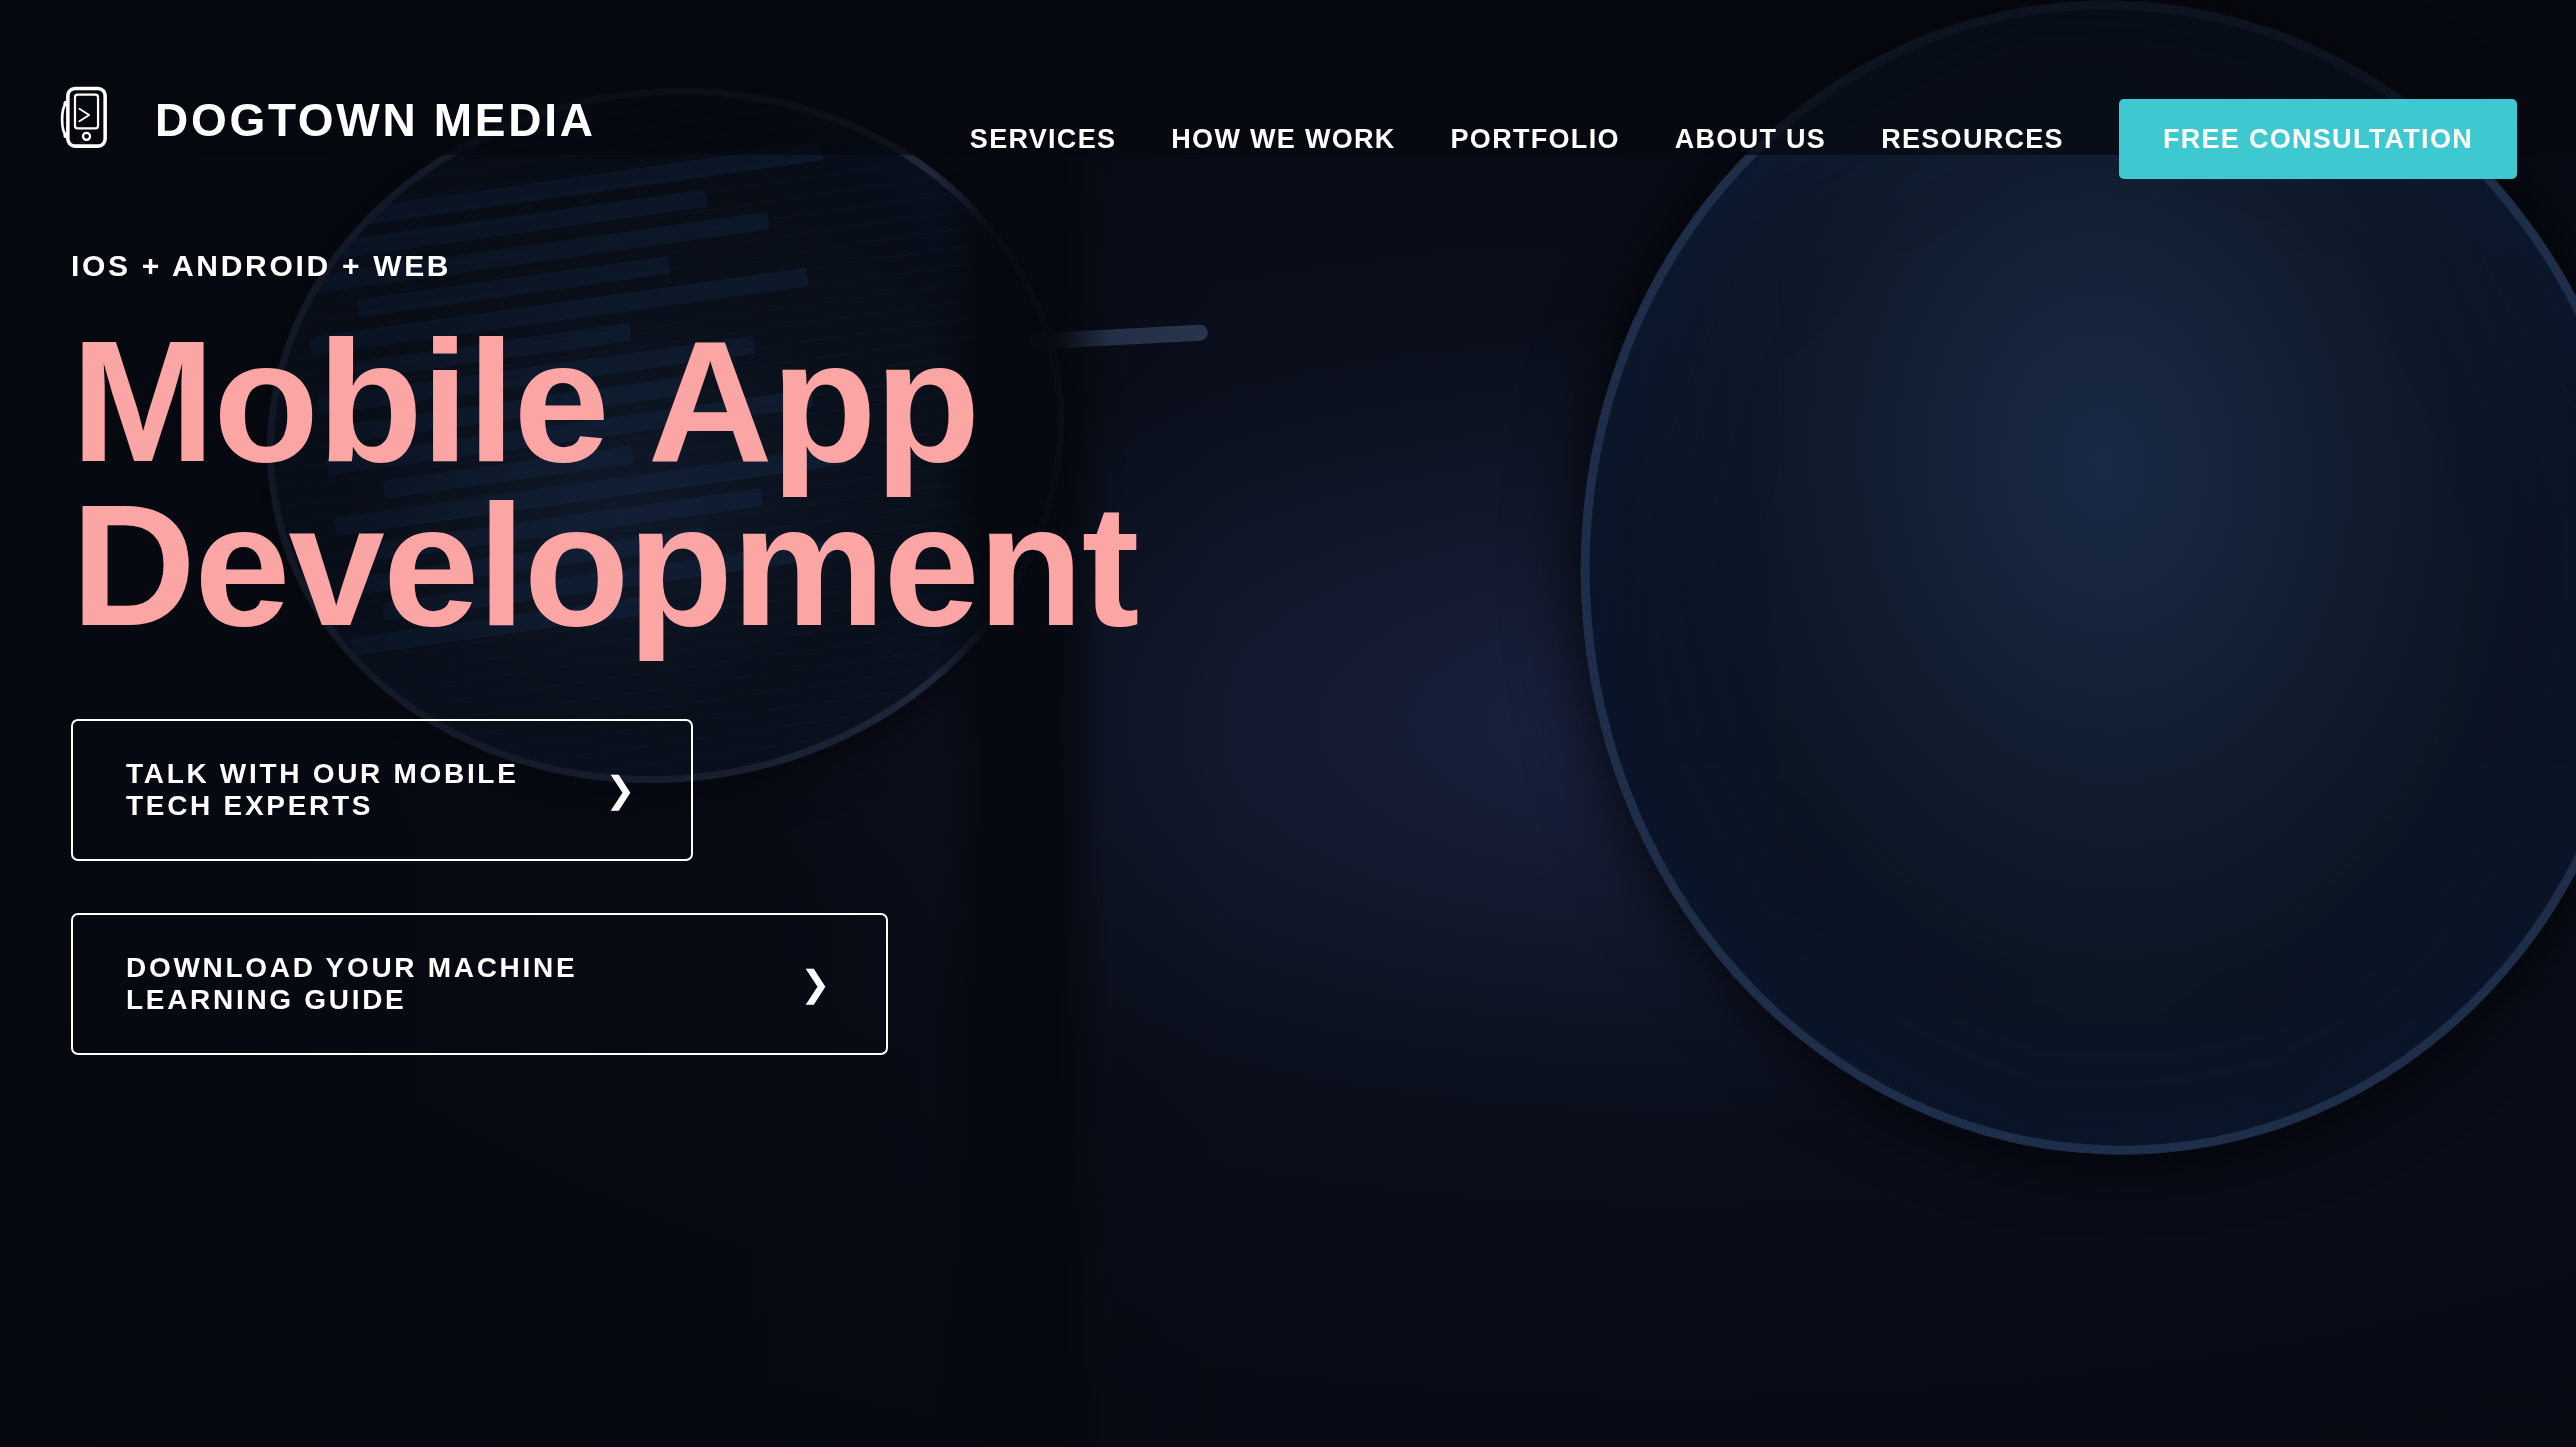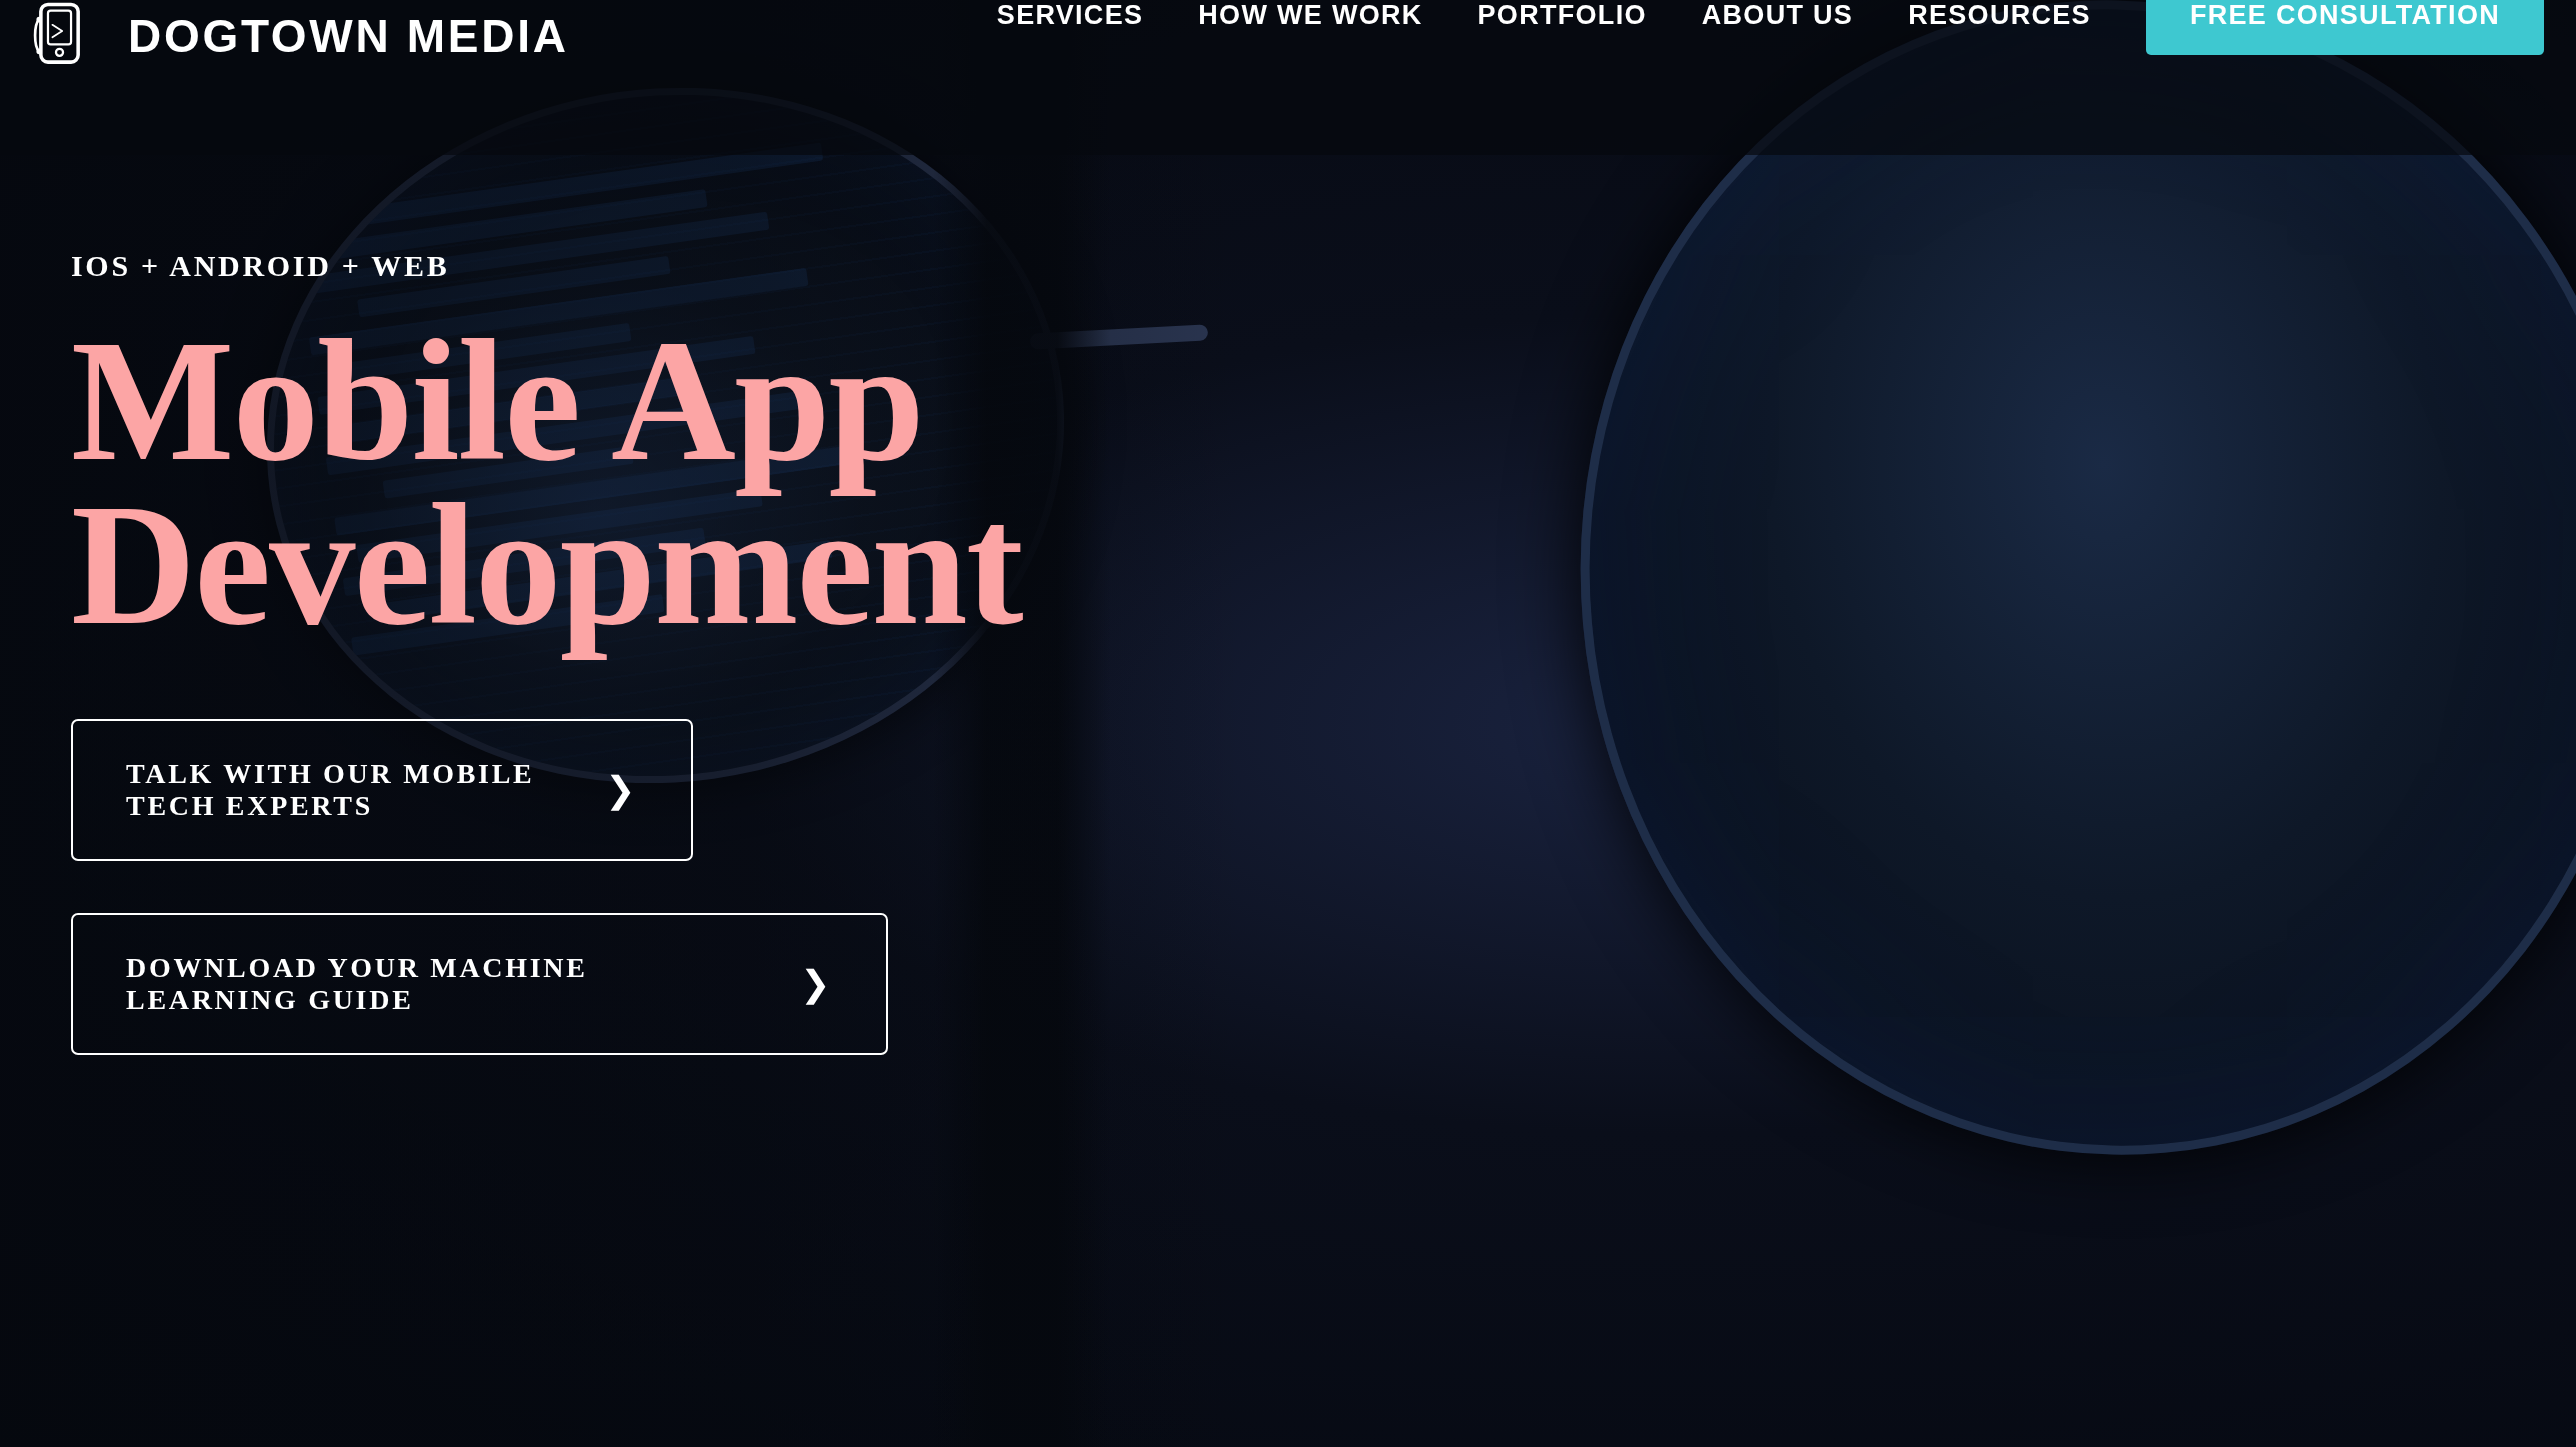--- a/index.html
+++ b/index.html
@@ -137,23 +137,23 @@
     }
 
     
     .navbar {
       position: absolute;
       top: 0;
       left: 0;
       width: 100%;
       height: 155px;
       display: flex;
-      align-items: flex-start;
+      align-items: flex-end;
       justify-content: space-between;
-      padding: 0 32px;
+      padding: 0 59px;
       z-index: 100;
       background: rgba(5, 8, 14, 0.7);
     }
 
     .logo-section {
       display: flex;
       align-items: center;
       gap: 25px;
     }
 
@@ -198,21 +198,20 @@
       white-space: nowrap;
     }
 
     
     .hero-content {
       position: absolute;
       top: 249px;
       left: 71px;
       z-index: 50;
       max-width: 1066px;
-      font-family: Liberation Serif, serif;
     }
 
     .subtitle {
       font-size: 30px;
       font-weight: 700;
       color: #ffffff;
       letter-spacing: 2.7px;
       text-transform: uppercase;
       margin-bottom: 36px;
     }

